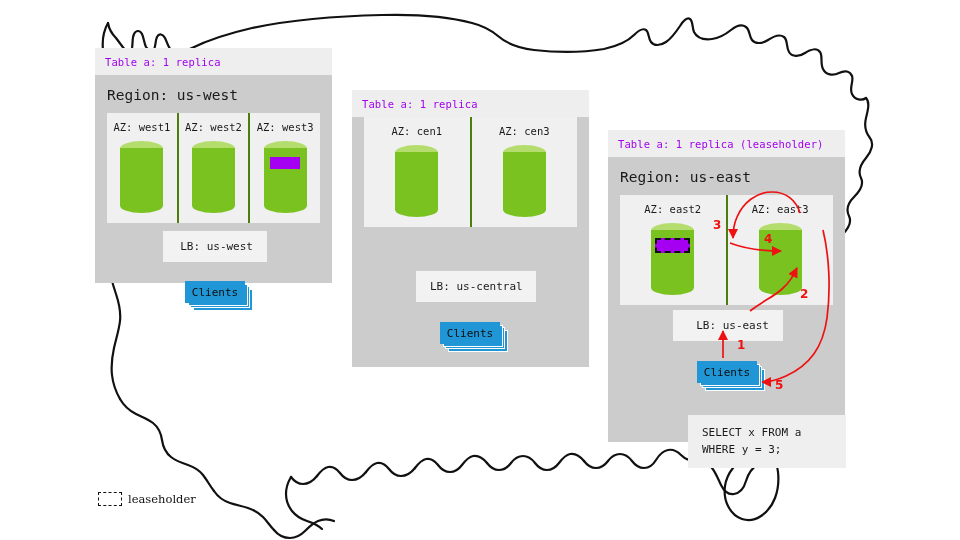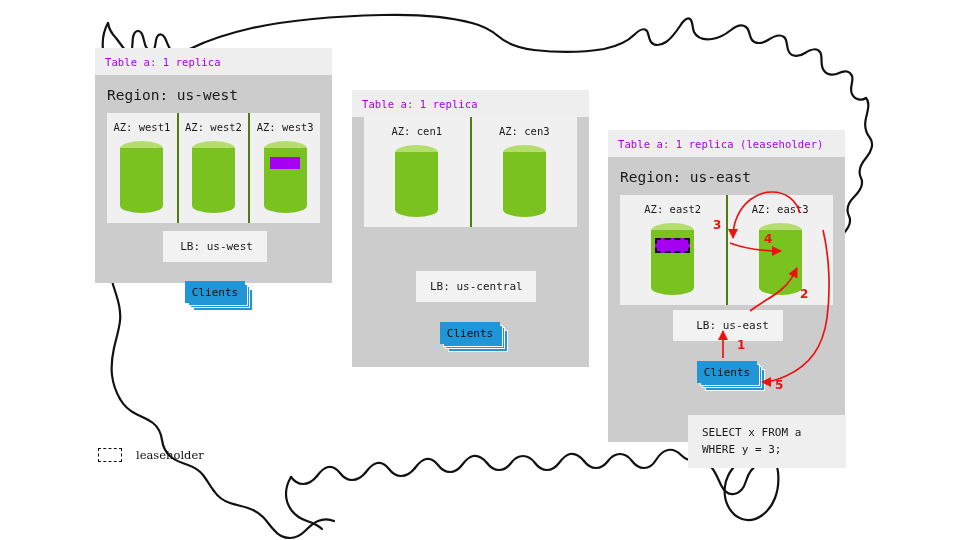--- a/index.html
+++ b/index.html
@@ -31,21 +31,21 @@
 
   .clients{position:absolute;z-index:7;}
   .clients .card{position:absolute;background:#2196d6;border:1px solid #ffffff;}
   .clients .front{position:absolute;background:#2196d6;color:#0d0d0d;font-size:11px;
                   display:flex;align-items:center;justify-content:center;
                   border:1px solid #2196d6;}
 
   .sqlbox{position:absolute;background:#efefef;color:#1a1a1a;font-size:11px;
           padding:10px 14px;line-height:1.5;white-space:pre;z-index:6;}
 
-  .legend{position:absolute;z-index:8;display:flex;align-items:center;gap:14px;}
+  .legend{position:absolute;z-index:8;display:flex;align-items:center;gap:6px;margin-top:44px;}
   .legend .swatch{width:22px;height:12px;border:1.6px dashed #111111;background:transparent;}
   .legend .ltext{font-family:"DejaVu Serif","Liberation Serif",serif;font-size:11.5px;color:#111;}
 
   #arrows{position:absolute;left:0;top:0;width:960px;height:540px;z-index:9;pointer-events:none;}
   .anum{position:absolute;color:#ee1111;font-size:12px;font-weight:bold;z-index:10;
         font-family:"DejaVu Sans","Liberation Sans",sans-serif;}
 </style>
 </head>
 <body>
 

